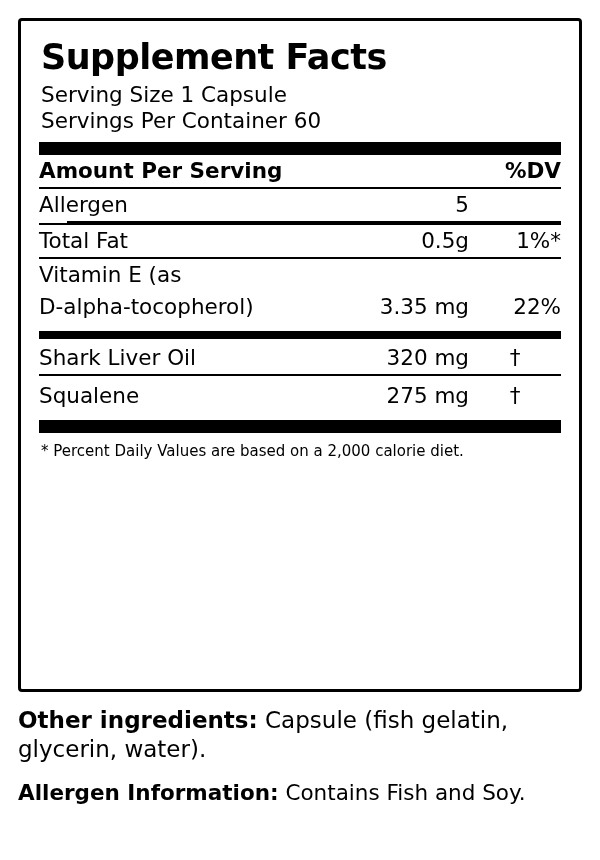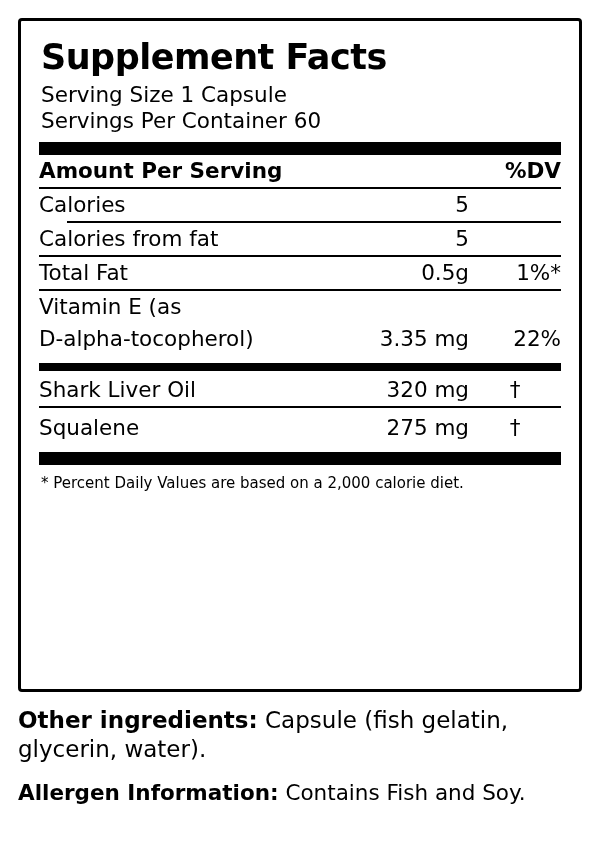--- a/index.html
+++ b/index.html
@@ -116,34 +116,29 @@
 
     <table class="facts">
       <tbody>
         <tr class="hdr">
           <td class="name">Amount Per Serving</td>
           <td class="amt"></td>
           <td class="dv">%DV</td>
         </tr>
 
         <tr class="rowline">
-          <td class="name">Calories</td>
+          <td class="name">Allergen</td>
           <td class="amt">5</td>
           <td class="dv"></td>
         </tr>
 
         <tr>
           <td class="name" colspan="3" style="padding:0;">
             <div class="rule-indent"></div>
           </td>
-        </tr>
-        <tr>
-          <td class="name indent">Calories from fat</td>
-          <td class="amt">5</td>
-          <td class="dv"></td>
         </tr>
 
         <tr class="rowline">
           <td class="name">Total Fat</td>
           <td class="amt">0.5g</td>
           <td class="dv">1%*</td>
         </tr>
 
         <tr class="rowline vitamin-1">
           <td class="name">Vitamin E (as</td>

